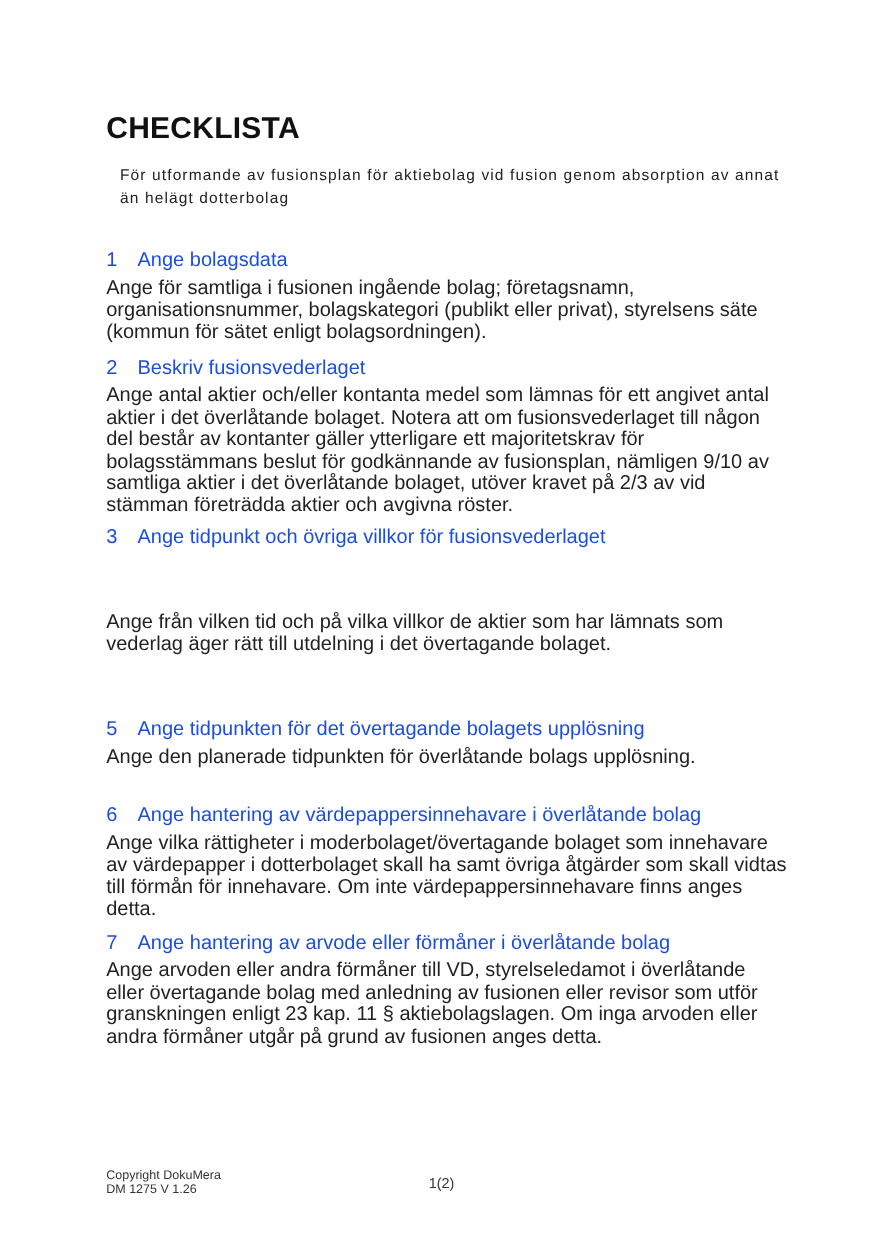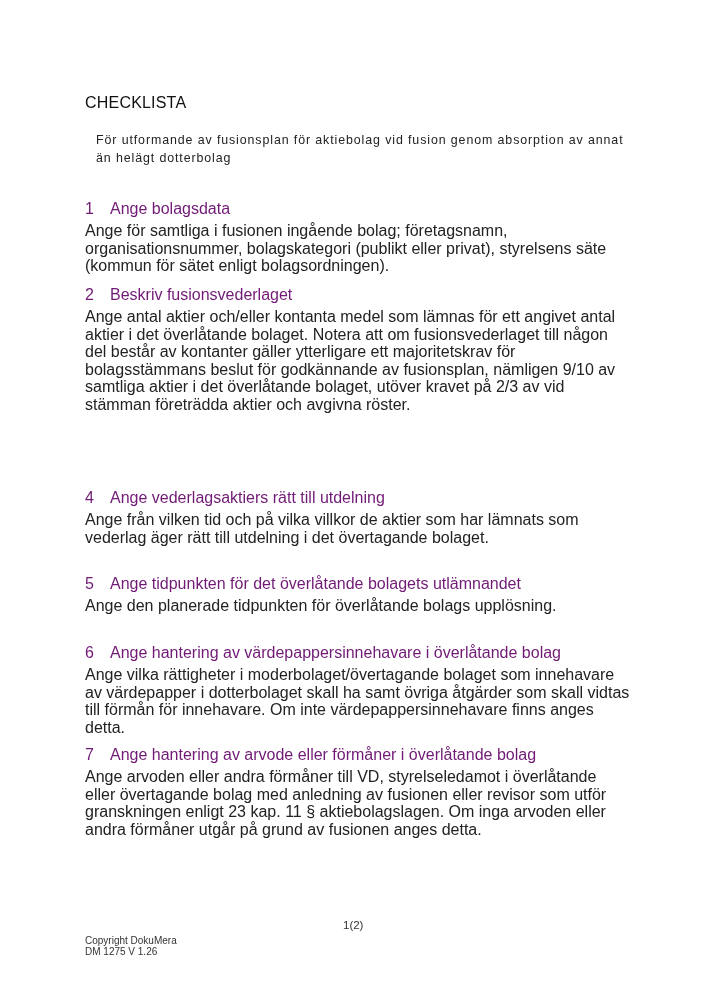--- a/index.html
+++ b/index.html
@@ -18,26 +18,26 @@
     .page {
       position: absolute;
       left: 85px;
       top: 0;
       width: 540px;
     }
     .doc-title {
       position: absolute;
       top: 88px;
       left: 0;
-      font-size: 16px;
+      font-size: 24px;
       line-height: 30px;
       letter-spacing: 0.2px;
       color: #111;
       margin: 0;
-      font-weight: normal;
+      font-weight: bold;
     }
     .doc-subtitle {
       position: absolute;
       top: 120px;
       left: 0;
       width: 540px;
       font-size: 12.4px;
       line-height: 18px;
       letter-spacing: 0.9px;
       color: #222;
@@ -46,36 +46,36 @@
     .section {
       position: absolute;
       left: 0;
       width: 545px;
     }
     .section h2 {
       margin: 0;
       font-size: 16px;
       line-height: 22px;
       font-weight: normal;
-      color: #701a75;
+      color: #1d4ed8;
       white-space: nowrap;
     }
     .section h2 .num {
       display: inline-block;
       width: 25px;
     }
     .section p {
       margin: 2px 0 0 0;
       font-size: 16px;
       line-height: 17.6px;
       color: #222;
     }
     .page-number {
       position: absolute;
-      top: 919px;
+      top: 941px;
       left: 343px;
       font-size: 11.5px;
       color: #333;
     }
     .footer {
       position: absolute;
       top: 935px;
       left: 85px;
       font-size: 10px;
       line-height: 11px;
@@ -93,29 +93,29 @@
     <h2><span class="num">1</span><span>Ange bolagsdata</span></h2>
     <p>Ange för samtliga i fusionen ingående bolag; företagsnamn, organisationsnummer, bolagskategori (publikt eller privat), styrelsens säte (kommun för sätet enligt bolagsordningen).</p>
   </div>
 
   <div class="section" style="top:284px">
     <h2><span class="num">2</span><span>Beskriv fusionsvederlaget</span></h2>
     <p>Ange antal aktier och/eller kontanta medel som lämnas för ett angivet antal aktier i det överlåtande bolaget. Notera att om fusionsvederlaget till någon del består av kontanter gäller ytterligare ett majoritetskrav för bolagsstämmans beslut för godkännande av fusionsplan, nämligen 9/10 av samtliga aktier i det överlåtande bolaget, utöver kravet på 2/3 av vid stämman företrädda aktier och avgivna röster.</p>
   </div>
 
   <div class="section" style="top:419px">
+    <h2><span class="num">3</span><span>Ange tidpunkt och övriga villkor för fusionsvederlaget</span></h2>
   </div>
 
   <div class="section" style="top:487px">
-    <h2><span class="num">4</span><span>Ange vederlagsaktiers rätt till utdelning</span></h2>
     <p>Ange från vilken tid och på vilka villkor de aktier som har lämnats som vederlag äger rätt till utdelning i det övertagande bolaget.</p>
   </div>
 
   <div class="section" style="top:573px">
-    <h2><span class="num">5</span><span>Ange tidpunkten för det överlåtande bolagets utlämnandet</span></h2>
+    <h2><span class="num">5</span><span>Ange tidpunkten för det övertagande bolagets upplösning</span></h2>
     <p>Ange den planerade tidpunkten för överlåtande bolags upplösning.</p>
   </div>
 
   <div class="section" style="top:642px">
     <h2><span class="num">6</span><span>Ange hantering av värdepappersinnehavare i överlåtande bolag</span></h2>
     <p>Ange vilka rättigheter i moderbolaget/övertagande bolaget som innehavare av värdepapper i dotterbolaget skall ha samt övriga åtgärder som skall vidtas till förmån för innehavare. Om inte värdepappersinnehavare finns anges detta.</p>
   </div>
 
   <div class="section" style="top:744px">
     <h2><span class="num">7</span><span>Ange hantering av arvode eller förmåner i överlåtande bolag</span></h2>

